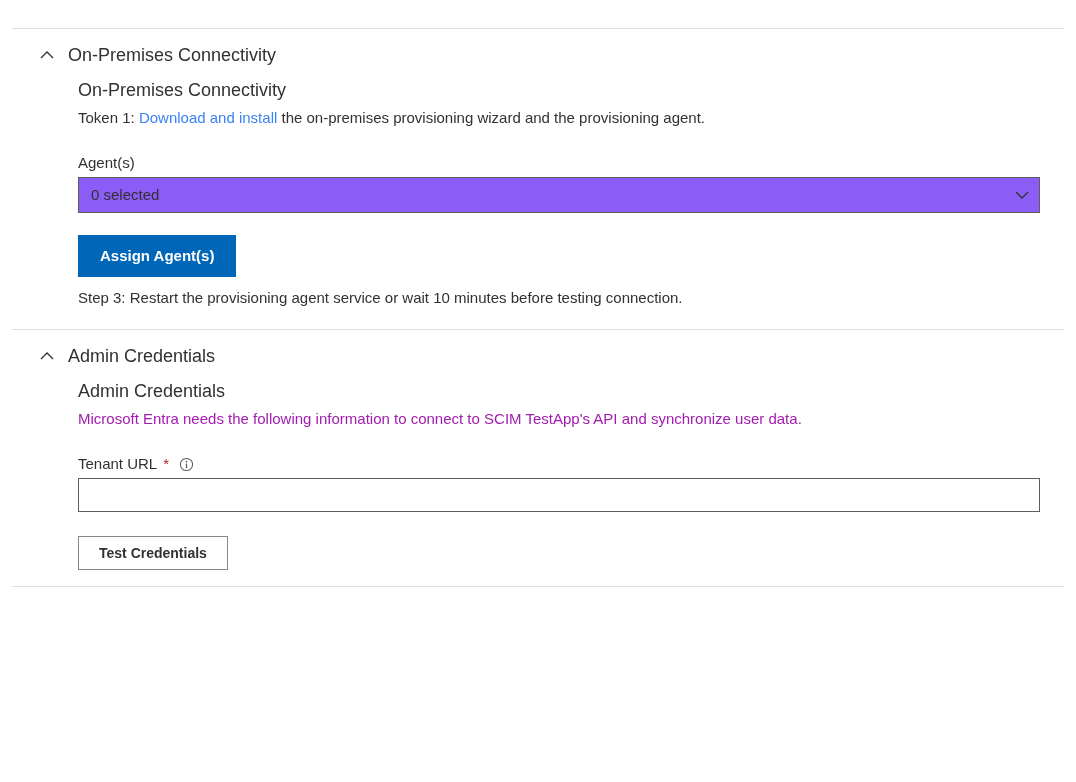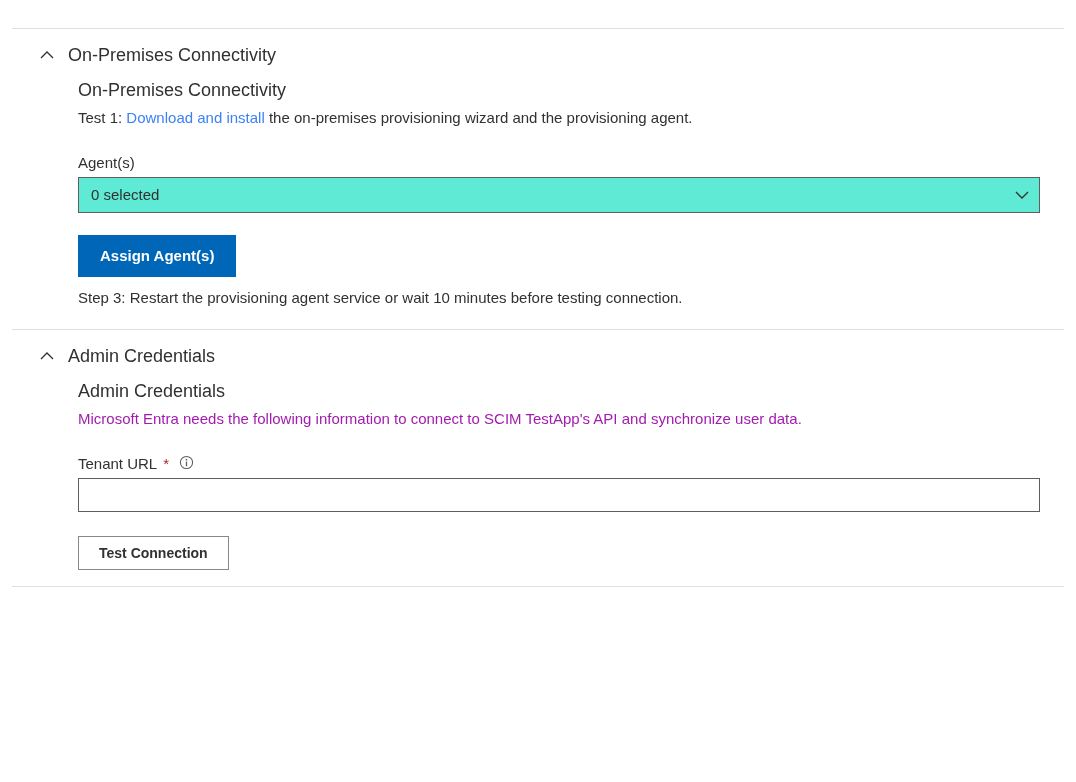--- a/index.html
+++ b/index.html
@@ -75,21 +75,21 @@
     }
     .field-label {
       font-size: 15px;
       color: #323130;
       margin-top: 8px;
     }
     .dropdown {
       width: 986px;
       max-width: calc(100% - 24px);
       border: 1px solid #605e5c;
-      background: #5eead4;
+      background: #8b5cf6;
       height: 36px;
       display: flex;
       align-items: center;
       justify-content: space-between;
       padding: 0 10px 0 12px;
       margin-top: 6px;
       cursor: pointer;
       font-size: 15px;
     }
     .dropdown-caret {
@@ -105,21 +105,21 @@
       font-weight: 600;
       cursor: pointer;
       margin-top: 22px;
       font-family: inherit;
     }
     .step3 {
       margin-top: 10px;
     }
     .form-label-row {
       display: flex;
-      align-items: flex-start;
+      align-items: flex-end;
       gap: 4px;
       font-size: 15px;
       color: #323130;
       margin-bottom: 6px;
     }
     .required {
       color: #a4262c;
       margin-left: 2px;
     }
     .info-icon {
@@ -165,21 +165,21 @@
             <path d="M1 9 L7 3 L13 9" fill="none" stroke="#323130" stroke-width="1.3"></path>
           </svg>
       </span>
       <span class="section-title">On-Premises Connectivity</span>
     </div>
 
     <div class="section-body">
       <div class="subtitle">On-Premises Connectivity</div>
 
       <div class="step-text">
-        <span>Test 1: </span><span class="link">Download and install</span><span> the on-premises provisioning wizard and the provisioning agent.</span>
+        <span>Token 1: </span><span class="link">Download and install</span><span> the on-premises provisioning wizard and the provisioning agent.</span>
       </div>
 
       <div class="block-gap">
         <div class="field-label">Agent(s)</div>
         <div class="dropdown">
           <span>0 selected</span>
           <span class="dropdown-caret">
             <svg width="14" height="14" viewBox="0 0 14 14">
                 <path d="M1 4 L7 10 L13 4" fill="none" stroke="#323130" stroke-width="1.3"></path>
               </svg>
@@ -216,17 +216,17 @@
                 <circle cx="8" cy="8" r="6.5" fill="none" stroke="#605e5c" stroke-width="1.1"></circle>
                 <circle cx="8" cy="5" r="0.9" fill="#605e5c"></circle>
                 <rect x="7.3" y="7" width="1.4" height="5" fill="#605e5c"></rect>
               </svg>
           </span>
         </div>
         <input type="text" class="text-input" value="" style="">
       </div>
 
 
-      <button class="btn-secondary">Test Connection</button>
+      <button class="btn-secondary">Test Credentials</button>
     </div>
   </div>
 
 </div>
 
 </body></html>

